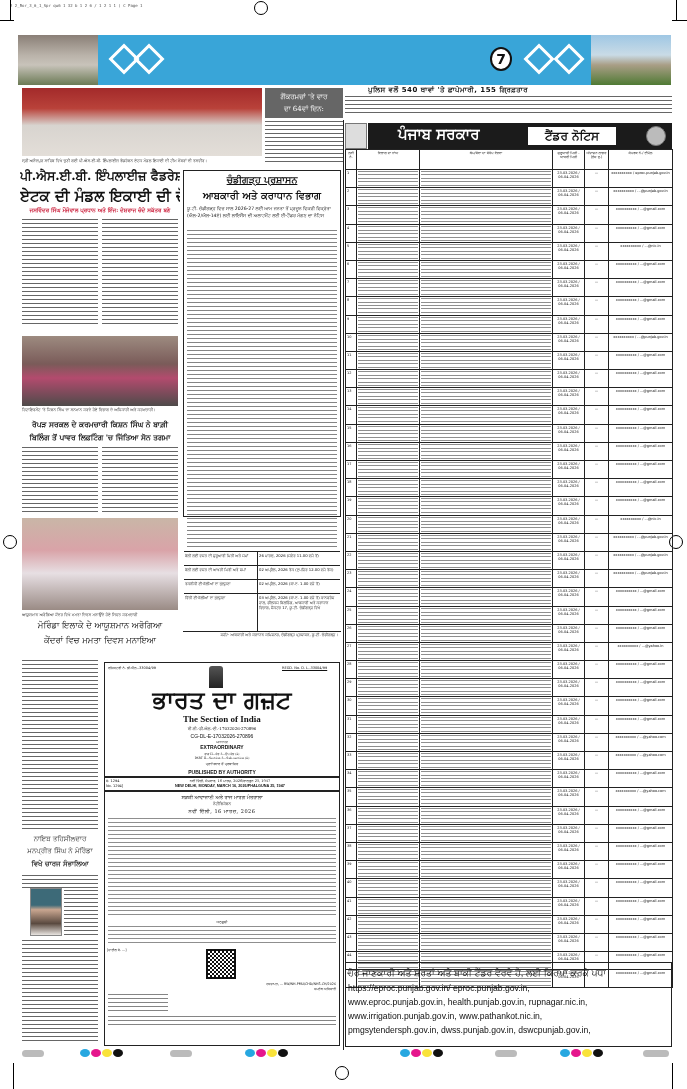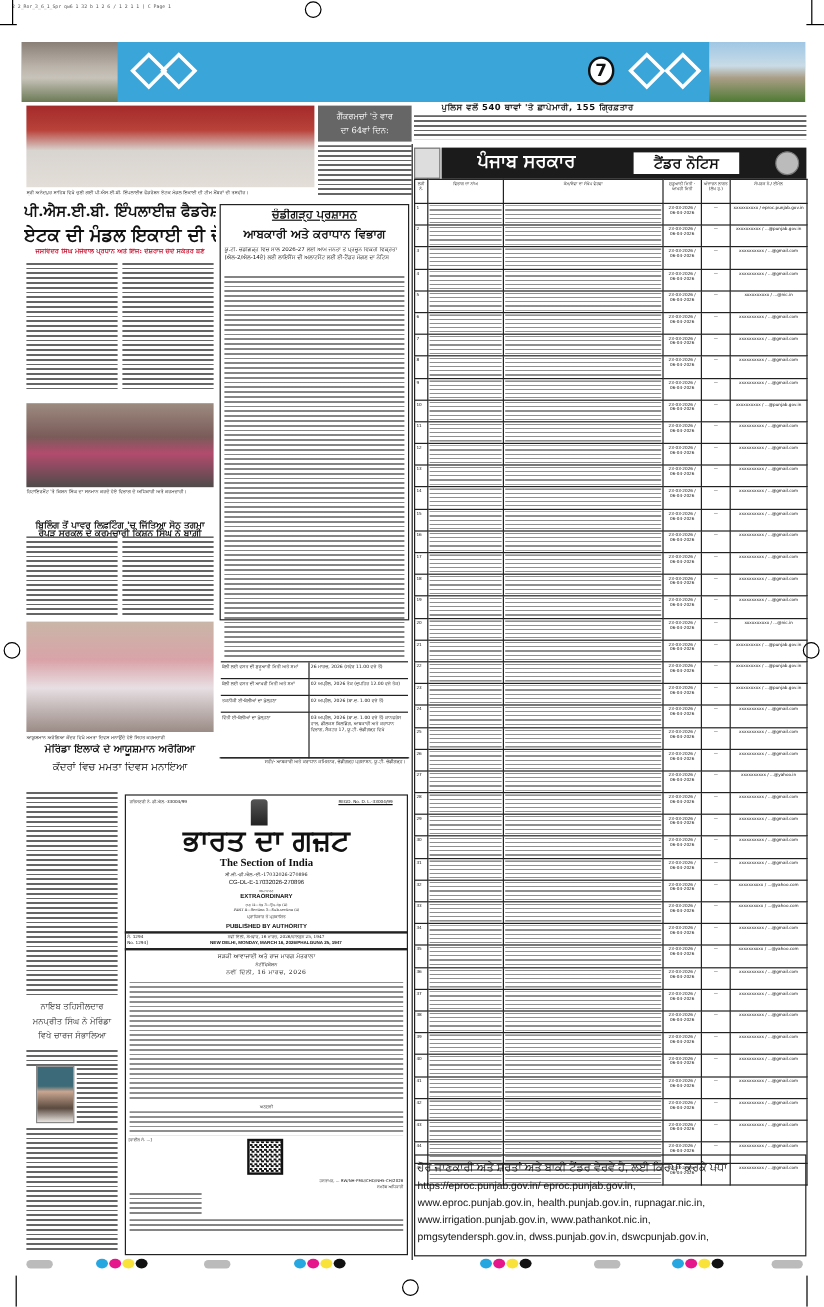--- a/index.html
+++ b/index.html
@@ -104,34 +104,34 @@
     <div style="border-right:1px solid #222;border-bottom:1px solid #222;padding:1px;height:38px;overflow:hidden">ਵਿੱਤੀ ਈ-ਬੋਲੀਆਂ ਦਾ ਖੁੱਲ੍ਹਣਾ</div>
     <div style="border-bottom:1px solid #222;padding:1px;height:38px;overflow:hidden">03 ਅਪ੍ਰੈਲ, 2026 (ਬਾ.ਦ. 1.00 ਵਜੇ ਤੋਂ) ਕਾਨਫਰੰਸ ਹਾਲ, ਡੀਲਕਸ ਬਿਲਡਿੰਗ, ਆਬਕਾਰੀ ਅਤੇ ਕਰਾਧਾਨ ਵਿਭਾਗ, ਸੈਕਟਰ 17, ਯੂ.ਟੀ. ਚੰਡੀਗੜ੍ਹ ਵਿਖੇ</div>
   </div>
 </div>
 <div class="abs" style="left:186px;top:632px;width:152px;font-size:3.8px;text-align:right;line-height:5.5px;height:12px;overflow:hidden">ਸਹੀ/- ਆਬਕਾਰੀ ਅਤੇ ਕਰਾਧਾਨ ਕਮਿਸ਼ਨਰ, ਚੰਡੀਗੜ੍ਹ ਪ੍ਰਸ਼ਾਸਨ, ਯੂ.ਟੀ. ਚੰਡੀਗੜ੍ਹ।</div>
 <div class="abs" style="left:183px;top:631px;width:158px;height:1px;background:#222"></div>
 <div class="abs" style="left:183px;top:517px;width:0"></div>
 
 <div class="abs photo" style="left:22px;top:336px;width:156px;height:70px;background:linear-gradient(180deg,#9d8b80 0%,#7a5b59 40%,#b34b6e 60%,#4e4b4a 100%)"></div>
 <div class="abs caption" style="left:22px;top:407px;width:156px;white-space:normal;line-height:5px;height:10px">ਰਿਟਾਇਰਮੈਂਟ 'ਤੇ ਕਿਸ਼ਨ ਸਿੰਘ ਦਾ ਸਨਮਾਨ ਕਰਦੇ ਹੋਏ ਵਿਭਾਗ ਦੇ ਅਧਿਕਾਰੀ ਅਤੇ ਕਰਮਚਾਰੀ।</div>
-<div class="abs headline" style="left:20px;top:440px;width:160px;font-size:7.5px">ਰੋਪੜ ਸਰਕਲ ਦੇ ਕਰਮਚਾਰੀ ਕਿਸ਼ਨ ਸਿੰਘ ਨੇ ਬਾਗ਼ੀ</div>
+<div class="abs headline" style="left:20px;top:420px;width:160px;font-size:7.5px">ਰੋਪੜ ਸਰਕਲ ਦੇ ਕਰਮਚਾਰੀ ਕਿਸ਼ਨ ਸਿੰਘ ਨੇ ਬਾਗ਼ੀ</div>
 <div class="abs headline" style="left:20px;top:433px;width:160px;font-size:7.5px">ਬਿਲਿੰਗ ਤੋਂ ਪਾਵਰ ਲਿਫ਼ਟਿੰਗ 'ਚ ਜਿੱਤਿਆ ਸੋਨ ਤਗਮਾ</div>
 <div class="abs lines" style="left:22px;top:447px;width:76px;height:66px"></div>
 <div class="abs lines" style="left:102px;top:447px;width:76px;height:66px"></div>
 
 <div class="abs photo" style="left:22px;top:518px;width:156px;height:92px;background:linear-gradient(180deg,#c9b6a7 0%,#d9a3a8 35%,#e7dfe3 60%,#9a8b85 100%)"></div>
 <div class="abs caption" style="left:22px;top:612px;width:156px">ਆਯੂਸ਼ਮਾਨ ਅਰੋਗਿਆ ਕੇਂਦਰ ਵਿਖੇ ਮਮਤਾ ਦਿਵਸ ਮਨਾਉਂਦੇ ਹੋਏ ਸਿਹਤ ਕਰਮਚਾਰੀ</div>
-<div class="abs headline" style="left:20px;top:620px;width:160px;font-size:8.5px;font-weight:bold">ਮੋਰਿੰਡਾ ਇਲਾਕੇ ਦੇ ਆਯੂਸ਼ਮਾਨ ਅਰੋਗਿਆ</div>
+<div class="abs headline" style="left:20px;top:620px;width:160px;font-size:8.5px;font-weight:normal">ਮੋਰਿੰਡਾ ਇਲਾਕੇ ਦੇ ਆਯੂਸ਼ਮਾਨ ਅਰੋਗਿਆ</div>
 <div class="abs headline" style="left:20px;top:635px;width:160px;font-size:8.5px;font-weight:normal">ਕੇਂਦਰਾਂ ਵਿਚ ਮਮਤਾ ਦਿਵਸ ਮਨਾਇਆ</div>
 <div class="abs lines" style="left:22px;top:660px;width:76px;height:170px"></div>
 
 <div class="abs headline" style="left:20px;top:835px;width:80px;font-size:7px;font-weight:normal;color:#333">ਨਾਇਬ ਤਹਿਸੀਲਦਾਰ</div>
 <div class="abs headline" style="left:20px;top:847px;width:80px;font-size:7px;font-weight:normal;color:#333">ਮਨਪ੍ਰੀਤ ਸਿੰਘ ਨੇ ਮੋਰਿੰਡਾ</div>
-<div class="abs headline" style="left:20px;top:859px;width:80px;font-size:7px;font-weight:normal;color:#333">ਵਿਖੇ ਚਾਰਜ ਸੰਭਾਲਿਆ</div>
+<div class="abs headline" style="left:20px;top:859px;width:80px;font-size:7px;font-weight:bold;color:#333">ਵਿਖੇ ਚਾਰਜ ਸੰਭਾਲਿਆ</div>
 <div class="abs lines" style="left:22px;top:875px;width:76px;height:14px"></div>
 <div class="abs" style="left:30px;top:888px;width:32px;height:48px;background:linear-gradient(180deg,#3d6a78 0%,#3d6a78 35%,#c9a690 45%,#5a4a40 75%,#e8e4e0 100%);border:1px solid #888"></div>
 <div class="abs lines" style="left:64px;top:890px;width:34px;height:46px"></div>
 <div class="abs lines" style="left:22px;top:940px;width:76px;height:102px"></div>
 
 <div class="abs box" style="left:104px;top:662px;width:236px;height:384px;border-width:1.5px"></div>
 <div class="abs" style="left:108px;top:666px;font-size:3.5px">ਰਜਿਸਟਰੀ ਨੰ. ਡੀ.ਐਲ.-33004/99</div>
 <div class="abs" style="left:282px;top:666px;font-size:3.5px;text-decoration:underline">REGD. No. D. L.-33004/99</div>
 <div class="abs" style="left:209px;top:666px;width:14px;height:22px;background:linear-gradient(180deg,#555,#222);border-radius:3px 3px 0 0"></div>
 <div class="abs headline" style="left:104px;top:685px;width:236px;font-size:24px">ਭਾਰਤ ਦਾ ਗਜ਼ਟ</div>

